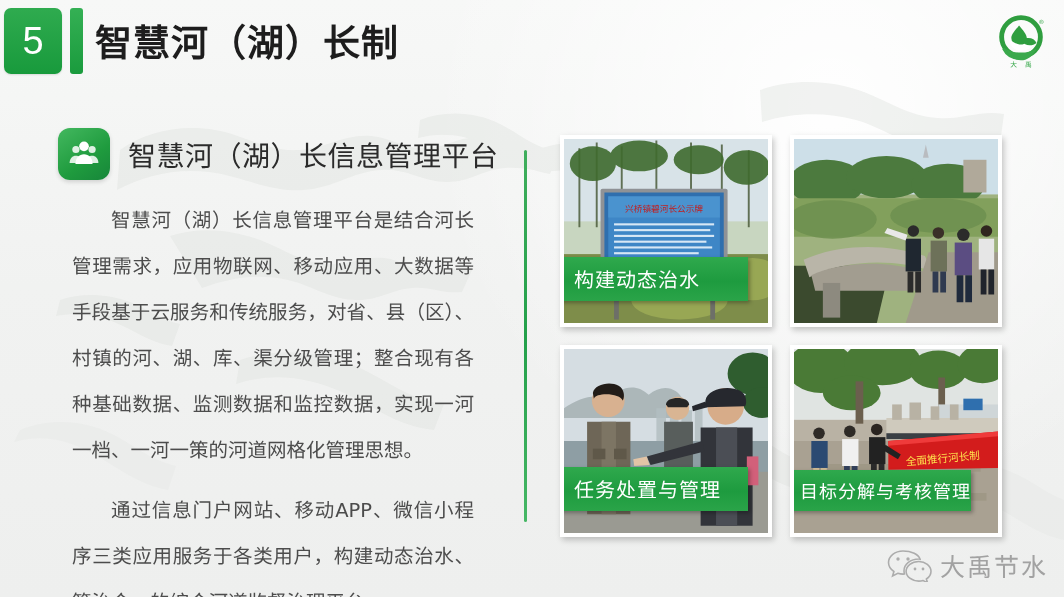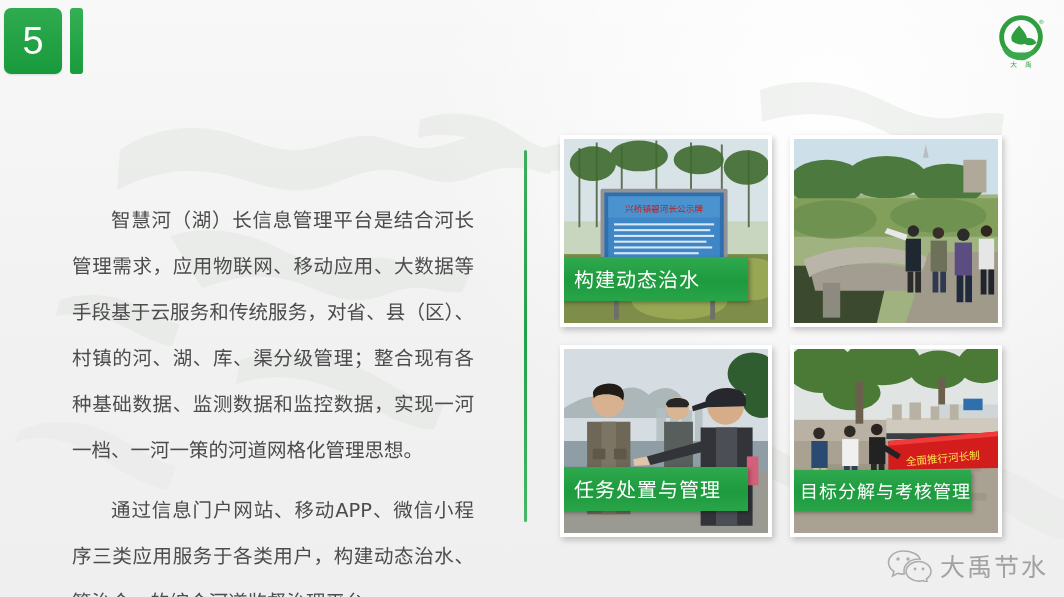--- a/index.html
+++ b/index.html
@@ -149,38 +149,52 @@
         <path d="M20 430c30-12 64-10 92 4 22 11 38 26 64 32l-8 24c-32-6-52-24-78-38-24-13-50-18-76-10z"></path>
       </g>
     </svg>
   </div>
 
   <div class="header">
     <div class="num-badge">
       <span>5</span>
     </div>
     <div class="accent-bar"></div>
+    <div class="header-title">智慧河（湖）长制</div>
 
     <div class="corp-logo">
       <svg viewBox="0 0 64 64" aria-hidden="true">
         <circle cx="32" cy="30" r="20" fill="none" stroke="#2f9e3f" stroke-width="5"></circle>
         <path d="M30 18c4 5 8 9 8 13a8 8 0 0 1-16 0c0-4 4-8 8-13z" fill="#2f9e3f"></path>
         <path d="M20 32c6 7 20 8 26 1 1 5-5 11-14 11-7 0-12-5-12-12z" fill="#ffffff"></path>
         <path d="M32 33c7-4 14-2 16 3-5 4-13 3-16-3z" fill="#2f9e3f"></path>
         <path d="M16 42c4 8 10 12 16 12s12-4 16-12c-6 3-10 4-16 4s-10-1-16-4z" fill="#3aa94c"></path>
         <path d="M31 52c-8 0-14-4-17-10" fill="none" stroke="#3aa94c" stroke-width="3"></path>
         <text x="21" y="61" font-size="7" fill="#3aa94c" font-family="DejaVu Sans, sans-serif">大</text>
         <text x="36" y="61" font-size="7" fill="#3aa94c" font-family="DejaVu Sans, sans-serif">禹</text>
         <text x="50" y="17" font-size="6" fill="#3aa94c" font-family="DejaVu Sans, sans-serif">®</text>
       </svg>
     </div>
   </div>
 
   <div class="left-col">
 
+    <div class="sec-head">
+      <div class="sec-icon">
+        <svg viewBox="0 0 40 40" aria-hidden="true">
+          <circle cx="11" cy="15" r="4" fill="#ffffff" opacity=".85"></circle>
+          <path d="M4 30c0-5 3.2-8 7-8s7 3 7 8z" fill="#ffffff" opacity=".85"></path>
+          <circle cx="29" cy="15" r="4" fill="#ffffff" opacity=".85"></circle>
+          <path d="M22 30c0-5 3.2-8 7-8s7 3 7 8z" fill="#ffffff" opacity=".85"></path>
+          <circle cx="20" cy="11.5" r="5.4" fill="#ffffff"></circle>
+          <path d="M10.5 31c0-6.4 4.2-10.6 9.5-10.6S29.5 24.6 29.5 31z" fill="#ffffff"></path>
+        </svg>
+      </div>
+      <div class="sec-title">智慧河（湖）长信息管理平台</div>
+    </div>
 
     <div class="body-text">
       <p>智慧河（湖）长信息管理平台是结合河长管理需求，应用物联网、移动应用、大数据等手段基于云服务和传统服务，对省、县（区）、村镇的河、湖、库、渠分级管理；整合现有各种基础数据、监测数据和监控数据，实现一河一档、一河一策的河道网格化管理思想。</p>
       <p>通过信息门户网站、移动APP、微信小程序三类应用服务于各类用户，构建动态治水、管治合一的综合河道监督治理平台。</p>
     </div>
   </div>
 
   <div class="v-divider"></div>
 
   <div class="photo-grid">

